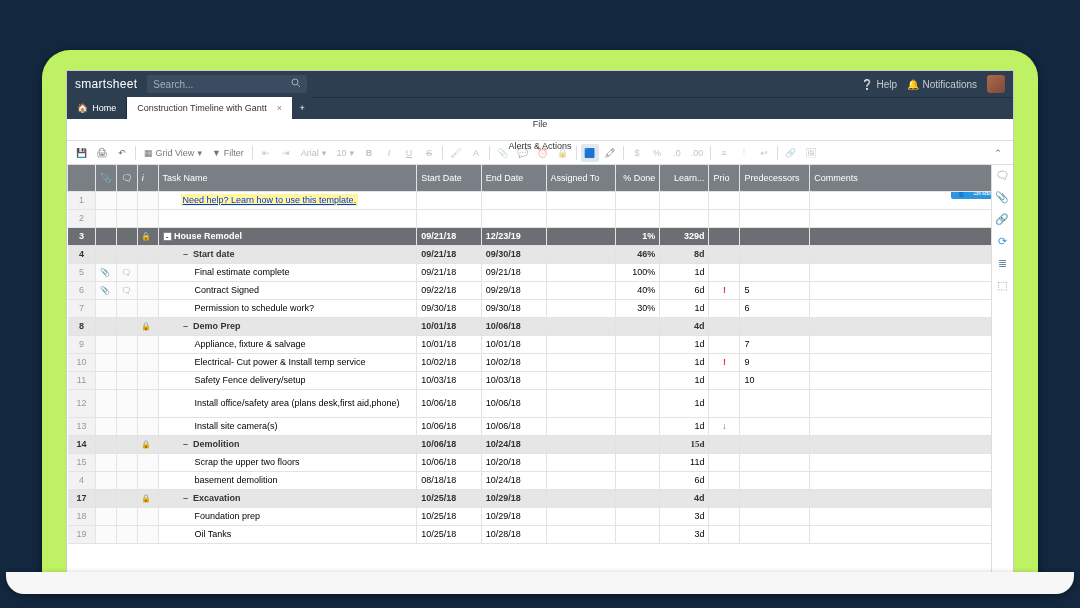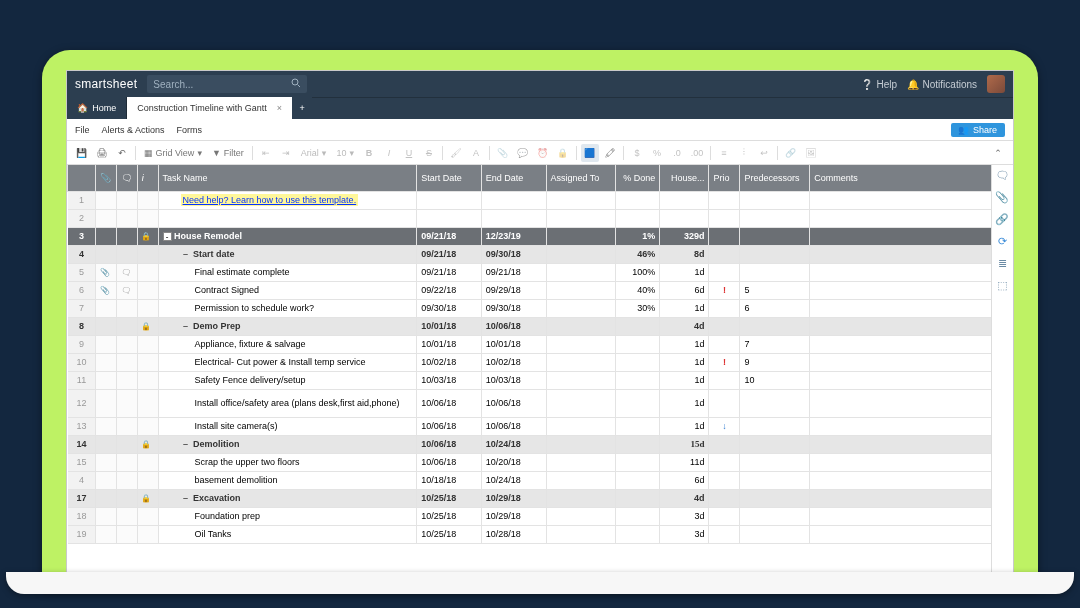--- a/index.html
+++ b/index.html
@@ -35,21 +35,21 @@
   .avatar { width: 18px; height: 18px; border-radius: 3px; background: linear-gradient(135deg,#b06a4a,#7b4a3a); }
   
   .tabsrow { height: 22px; background: #2c3e50; display: flex; align-items: flex-end; border-top:1px solid #22303d;}
   .tab { height: 22px; padding: 0 10px; font-size: 9px; display: flex; align-items: center; gap: 4px;}
   .tab.home { background: #2c3e50; color: #fff; border-right:1px solid #1e2b37;}
   .tab.sheet { background: #fff; color: #333; position:relative;}
   .tab.sheet .close { color:#888; margin-left:6px;}
   .tab.plus { background:#2c3e50; color:#fff; width:18px; justify-content:center;}
   
   .menurow { height: 22px; display: flex; align-items: center; font-size: 9px; color:#333;
-    padding: 0 8px; border-bottom:1px solid #ddd; gap:12px;}
+    padding: 0 8px; border-bottom:1px solid #ddd; gap:12px;flex-direction:column;}
   .sharebtn { margin-left:auto; background:#2f95dd; color:#fff; padding:2px 8px; border-radius:2px;
     display:flex; align-items:center; gap:3px; font-size:9px;}
   
   .toolbar { height: 24px; display:flex; align-items:center; padding:0 6px; gap:2px;
     border-bottom:1px solid #ddd; font-size:9px; color:#777;}
   .tbtn { width:18px; height:18px; display:flex; align-items:center; justify-content:center;
     color:#666; border-radius:2px; }
   .tbtn.active { background:#e0e8ef; }
   .tsep { width:1px; height:14px; background:#ddd; margin:0 2px;}
   .tlabel { padding:0 4px; display:flex; align-items:center; gap:3px; white-space:nowrap;}
@@ -210,21 +210,21 @@
             <tr>
               <th></th>
               <th><span style="font-size:9px">📎</span></th>
               <th><span>🗨</span></th>
               <th><i>i</i></th>
               <th>Task Name</th>
               <th>Start Date</th>
               <th>End Date</th>
               <th>Assigned To</th>
               <th style="text-align:right">% Done</th>
-              <th style="text-align:right">House...</th>
+              <th style="text-align:right">Learn...</th>
               <th>Prio</th>
               <th>Predecessors</th>
               <th>Comments</th>
             </tr>
           </thead>
           <tbody id="tbody">
               <tr>
                 <td class="rownum">1</td>
                 <td class="att"></td>
                 <td class="cmt"></td>
@@ -448,21 +448,21 @@
                 <td style="text-align: center;"></td>
                 <td></td>
                 <td></td>
               </tr>
               <tr>
                 <td class="rownum">4</td>
                 <td class="att"></td>
                 <td class="cmt"></td>
                 <td class="inf"></td>
                 <td class="taskcell"><span class="indent2">basement demolition</span></td>
-                <td>10/18/18</td>
+                <td>08/18/18</td>
                 <td>10/24/18</td>
                 <td></td>
                 <td style="text-align: right;"></td>
                 <td style="text-align: right;">6d</td>
                 <td style="text-align: center;"></td>
                 <td></td>
                 <td></td>
               </tr>
               <tr class="subhead">
                 <td class="rownum">17</td>

